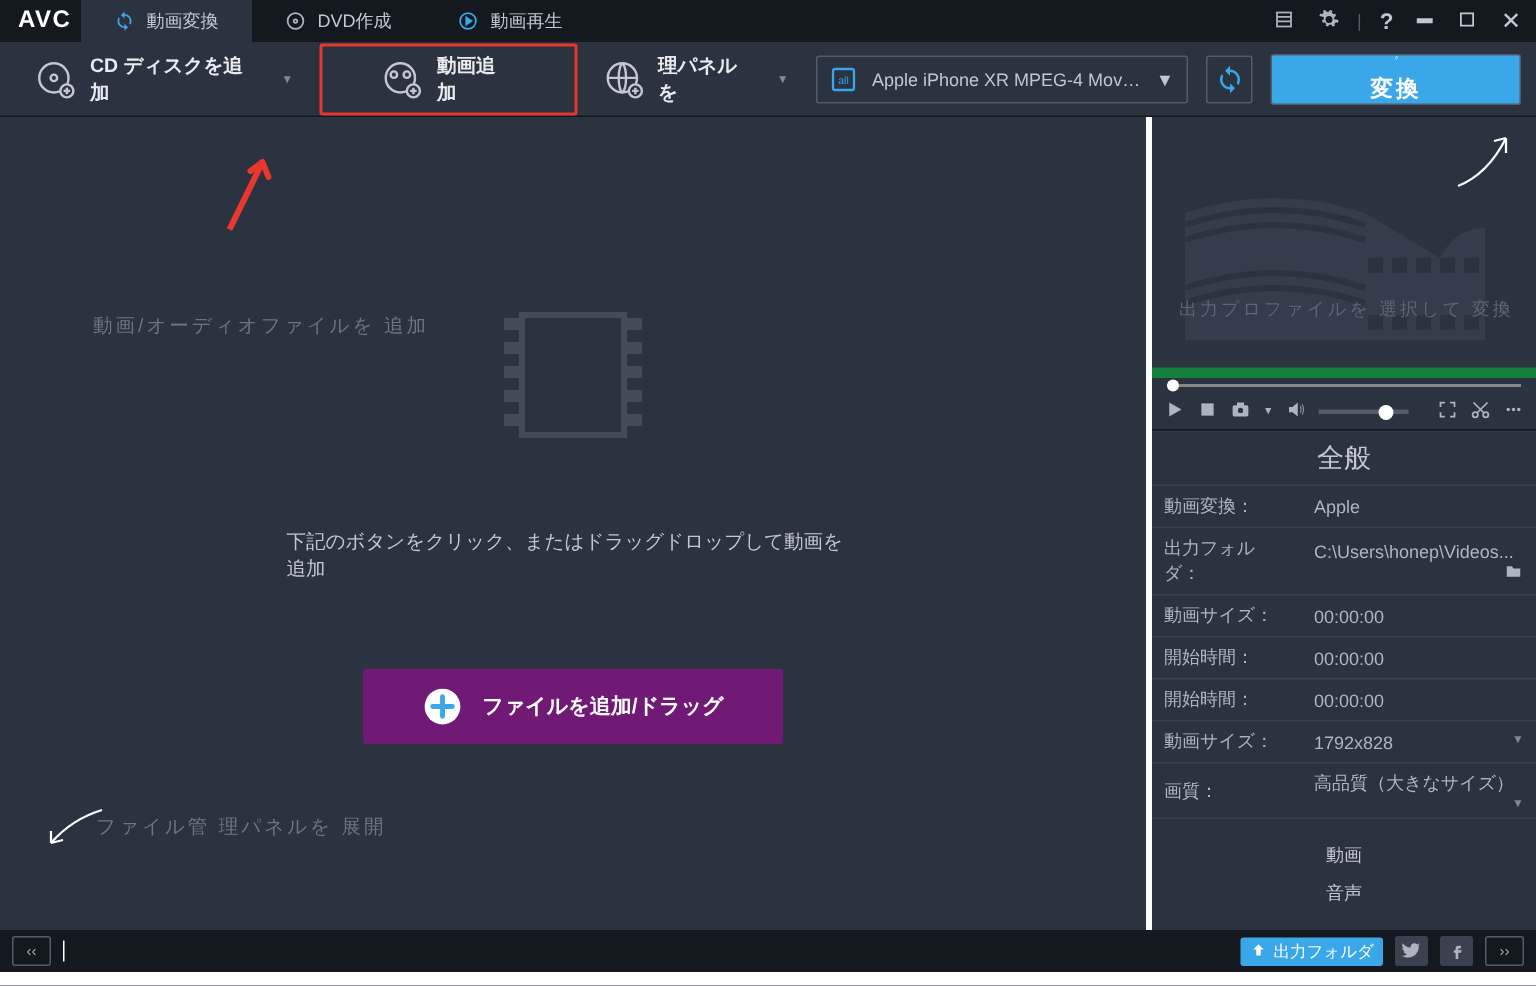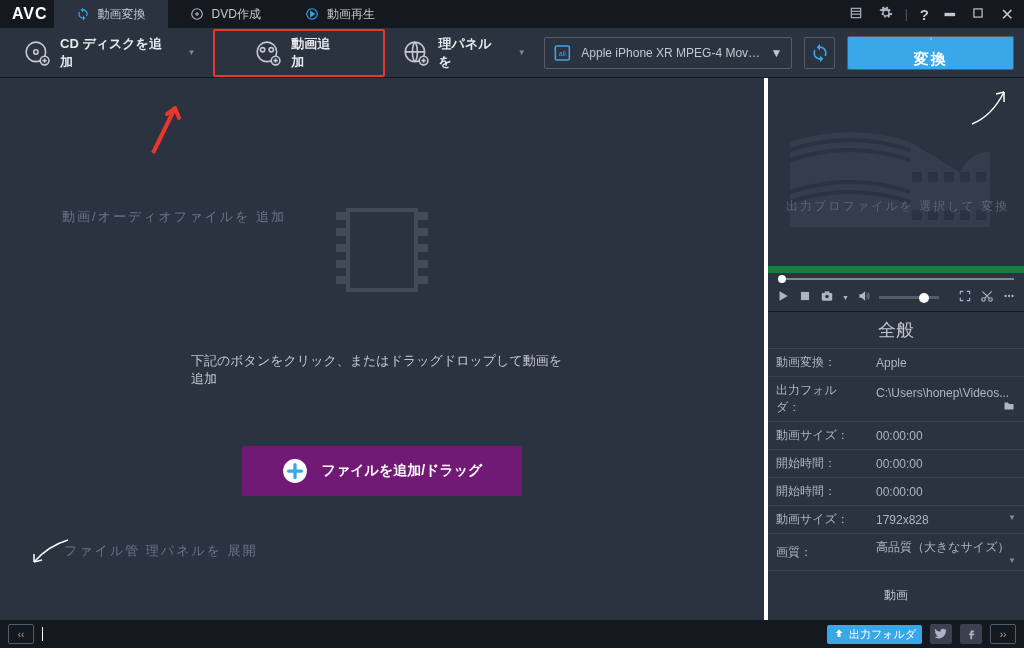--- a/index.html
+++ b/index.html
@@ -304,20 +304,21 @@
               <td><span>1792x828</span><span class="caret">▼</span></td>
             </tr>
         <tr>
               <td>画質：</td>
               <td><span>高品質（大きなサイズ）</span><span class="caret">▼</span></td>
             </tr>
       </tbody>
         </table>
       <div class="section-labels">
         <div>動画</div>
+        <div>音声</div>
       </div>
     </div>
   </div>
 
   <div class="statusbar">
     <div class="sb-btn">‹‹</div>
     <div class="cursor"></div>
     <div class="spacer-flex"></div>
     <div class="upgrade">
       <svg width="12" height="12" viewBox="0 0 24 24" fill="#fff">

